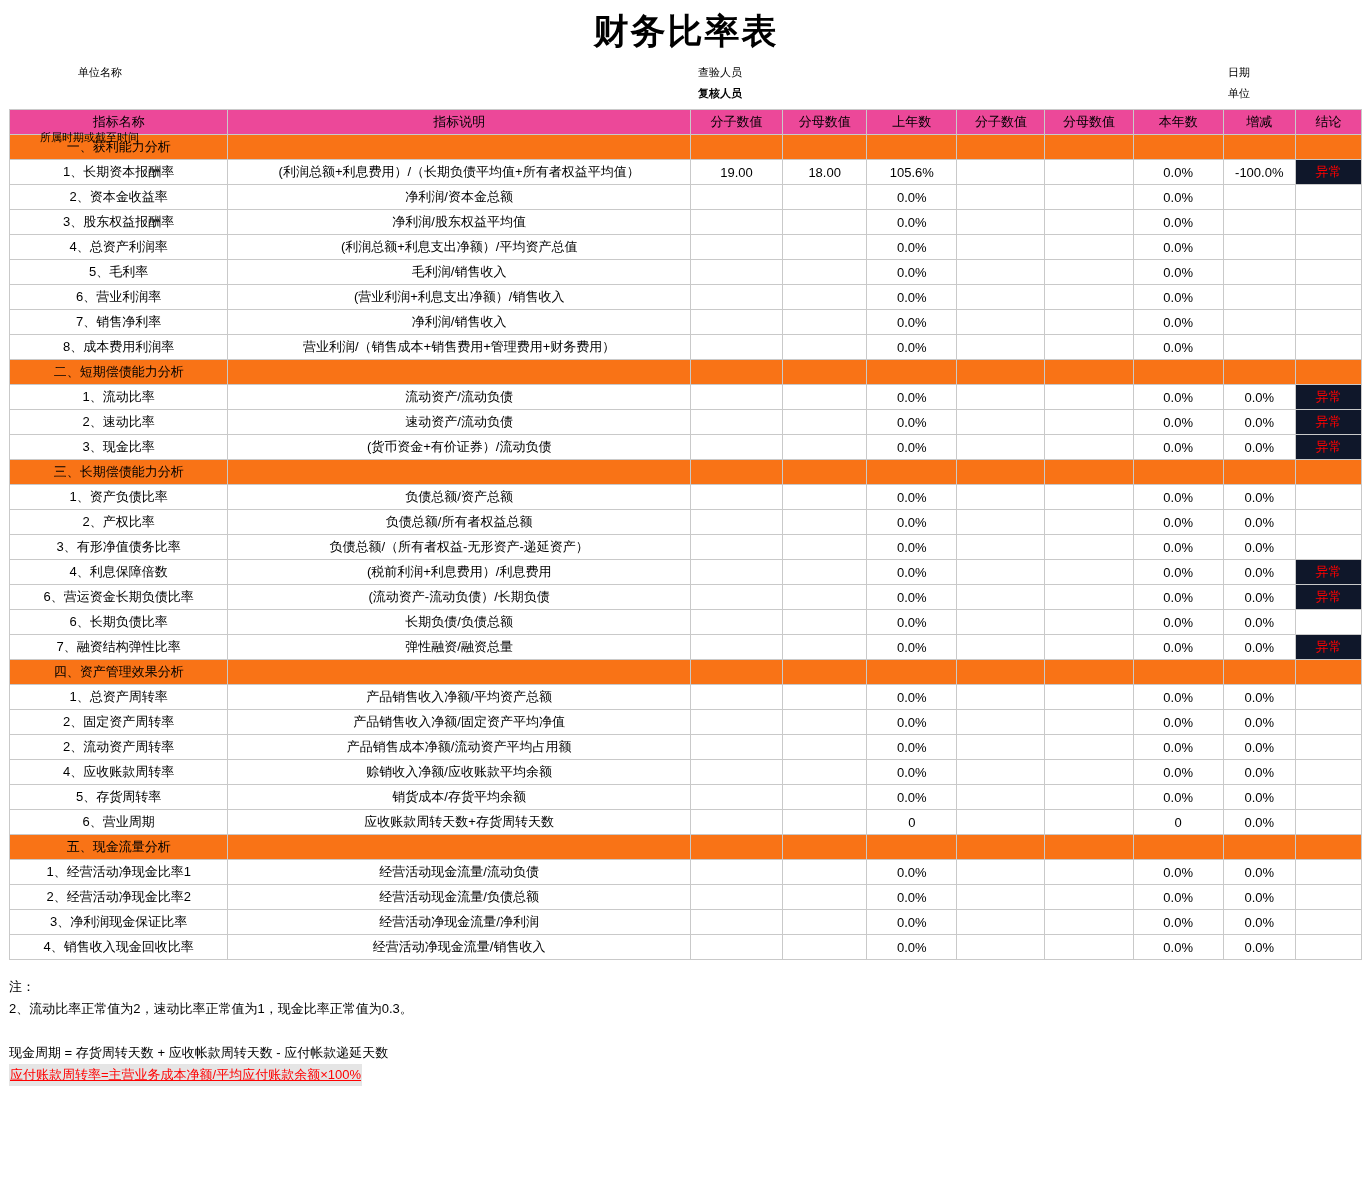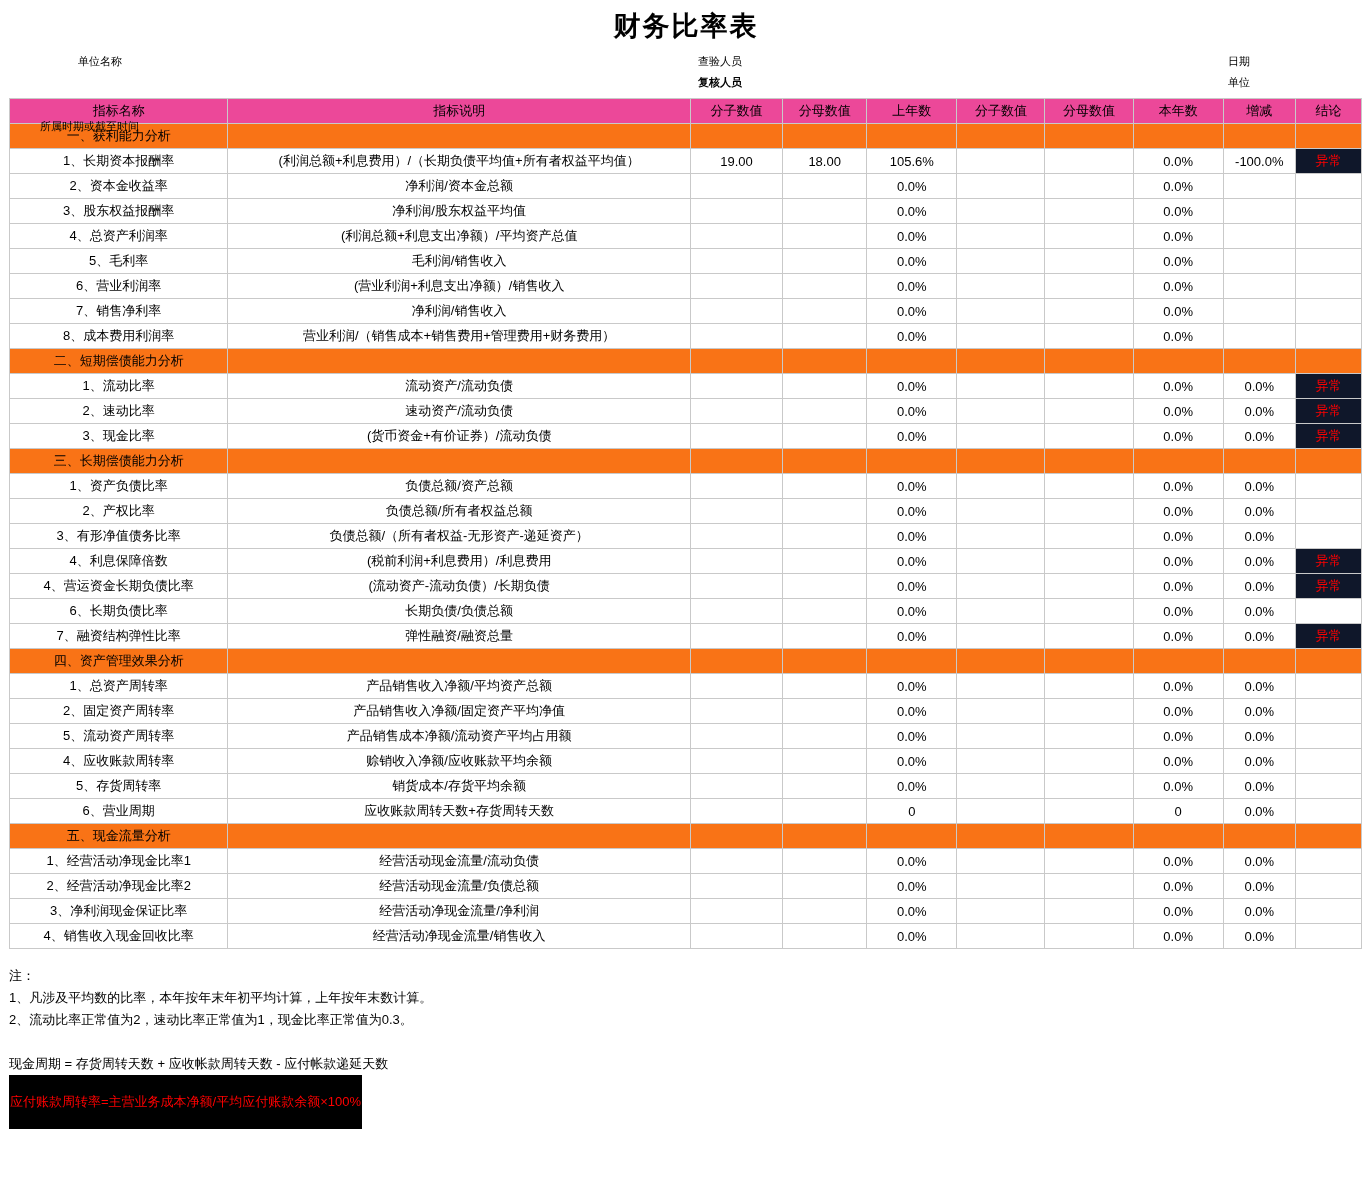--- a/index.html
+++ b/index.html
@@ -15,21 +15,21 @@
     color: #000;
     position: relative;
     overflow: hidden;
   }
   .page {
     width: 1372px;
     position: relative;
   }
   .title {
     text-align: center;
-    font-size: 27px;
+    font-size: 35px;
     font-weight: bold;
     letter-spacing: 2px;
     padding: 8px 0 10px 0;
   }
   .meta {
     position: relative;
     height: 44px;
     font-size: 11px;
   }
   .meta .m {
@@ -78,23 +78,24 @@
   }
   .notes {
     margin-left: 9px;
     margin-top: 16px;
     font-size: 13px;
     line-height: 22px;
   }
   .notes div { height: 22px; }
   .note-spacer { height: 14px; }
   .hl {
-    background: #000000;
+    background: #e5e5e5;
     display: inline-block;
-    padding: 16px 1px;
+    padding: 0 1px;
+    text-decoration: underline;
   }
   .hl-line { color: #ff0000; }
 </style>
 </head>
 <body>
 
 <div class="page">
 
   <div class="title">财务比率表</div>
 
@@ -345,21 +346,21 @@
           <td></td>
           <td></td>
           <td>0.0%</td>
           <td></td>
           <td></td>
           <td>0.0%</td>
           <td>0.0%</td>
           <td class="abn">异常</td>
         </tr>
         <tr>
-          <td class="name">4、营运资金长期负债比率</td>
+          <td class="name">6、营运资金长期负债比率</td>
           <td class="desc">(流动资产-流动负债）/长期负债</td>
           <td></td>
           <td></td>
           <td>0.0%</td>
           <td></td>
           <td></td>
           <td>0.0%</td>
           <td>0.0%</td>
           <td class="abn">异常</td>
         </tr>
@@ -417,21 +418,21 @@
           <td></td>
           <td></td>
           <td>0.0%</td>
           <td></td>
           <td></td>
           <td>0.0%</td>
           <td>0.0%</td>
           <td></td>
         </tr>
         <tr>
-          <td class="name">5、流动资产周转率</td>
+          <td class="name">2、流动资产周转率</td>
           <td class="desc">产品销售成本净额/流动资产平均占用额</td>
           <td></td>
           <td></td>
           <td>0.0%</td>
           <td></td>
           <td></td>
           <td>0.0%</td>
           <td>0.0%</td>
           <td></td>
         </tr>
@@ -529,20 +530,19 @@
           <td></td>
           <td>0.0%</td>
           <td>0.0%</td>
           <td></td>
         </tr>
       </tbody>
   </table>
 
   <div class="notes">
     <div>注：</div>
-    <div>1、凡涉及平均数的比率，本年按年末年初平均计算，上年按年末数计算。</div>
     <div>2、流动比率正常值为2，速动比率正常值为1，现金比率正常值为0.3。</div>
     <div class="note-spacer"></div>
     <div>现金周期 = 存货周转天数 + 应收帐款周转天数 - 应付帐款递延天数</div>
     <div><span class="hl hl-line">应付账款周转率=主营业务成本净额/平均应付账款余额×100%</span></div>
   </div>
 
 </div>
 
 </body></html>

